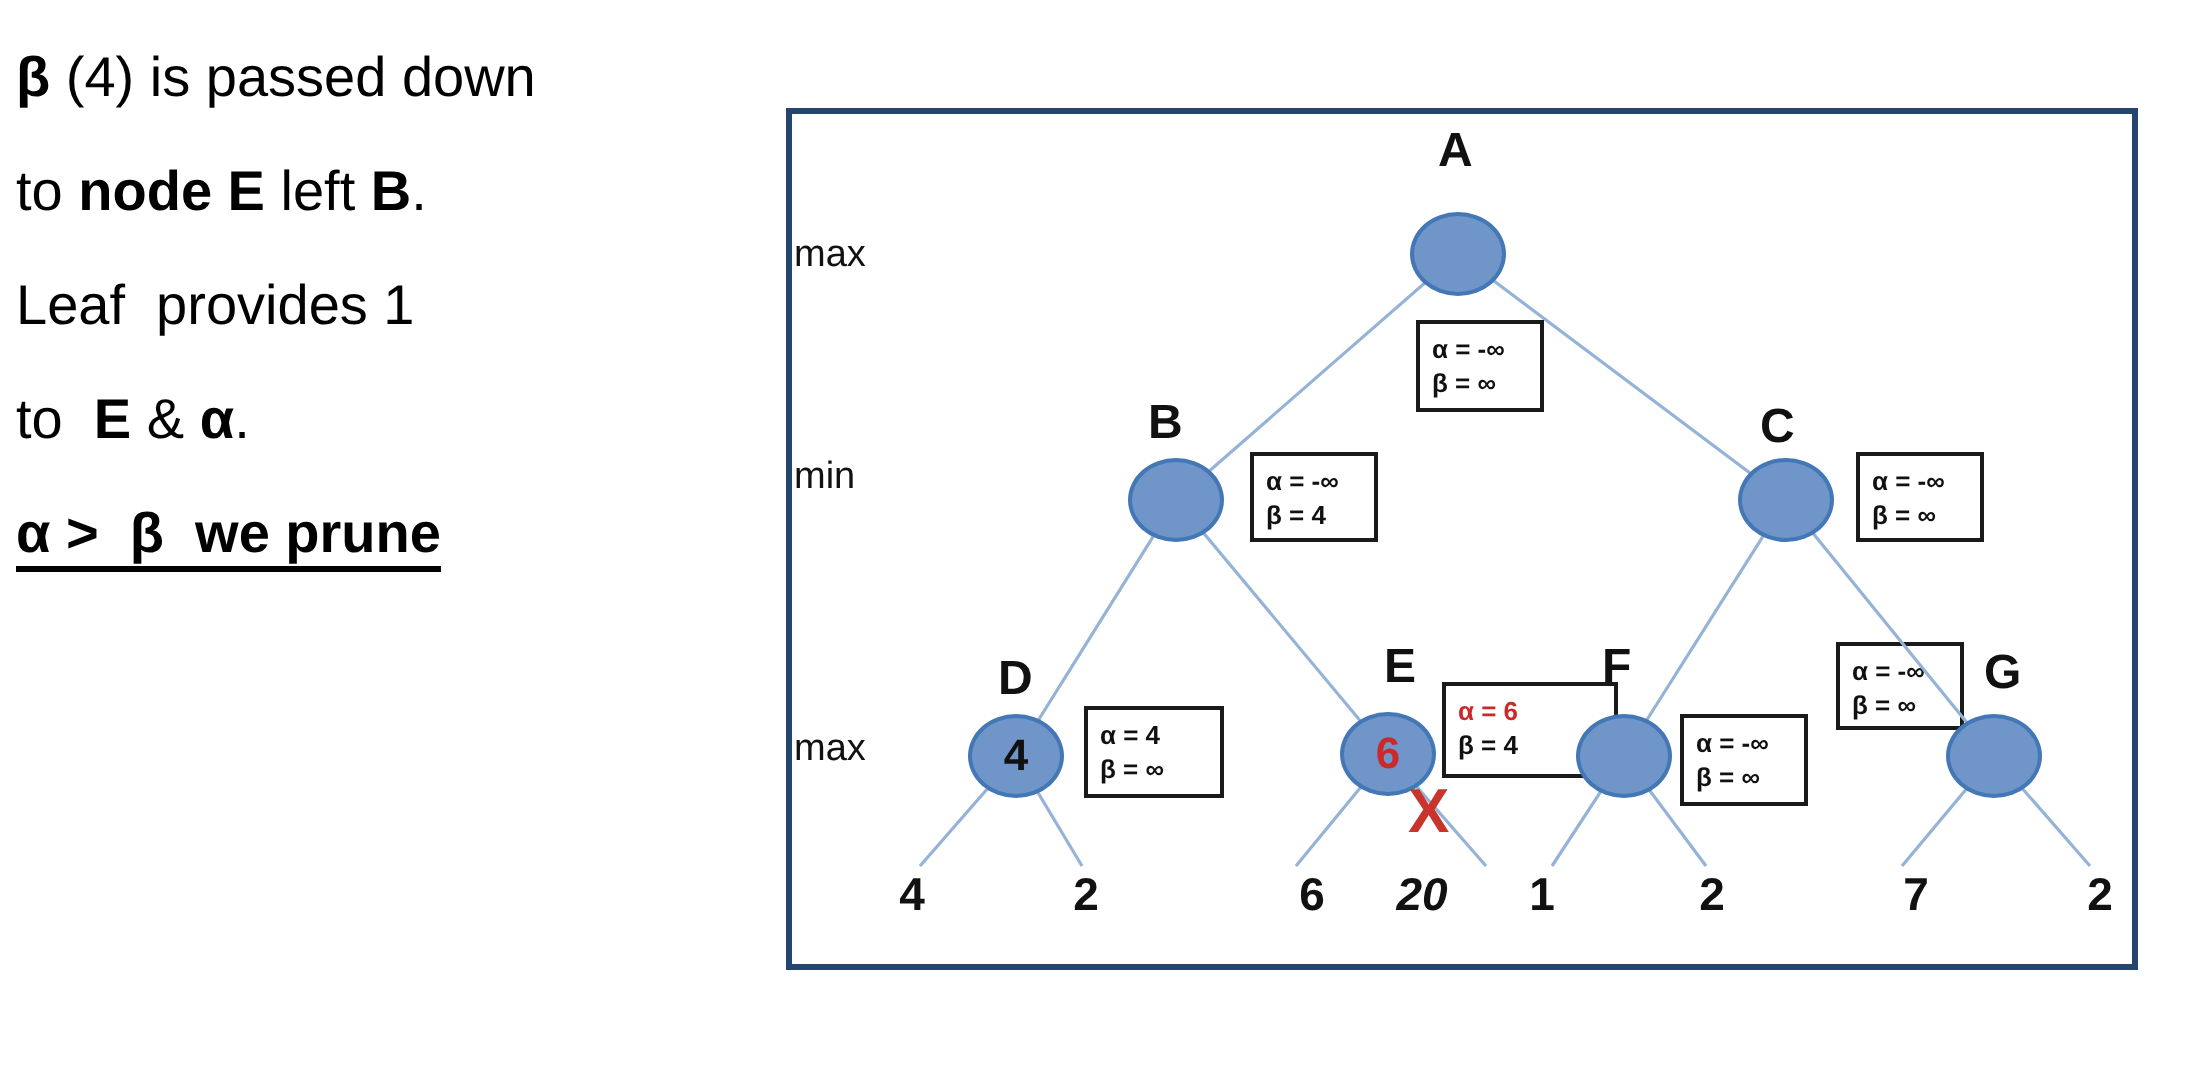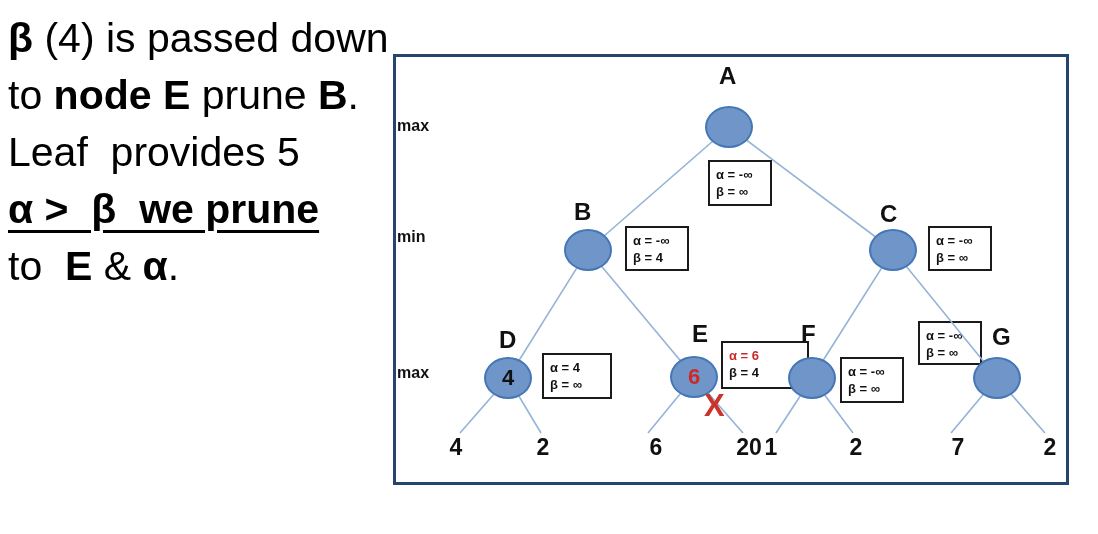--- a/index.html
+++ b/index.html
@@ -1,56 +1,56 @@
 <!DOCTYPE html>
 <html><head>
 <meta charset="utf-8">
 <style>
   html,body{margin:0;padding:0;background:#ffffff;}
   .slide{position:relative;width:1098px;height:534px;background:#ffffff;
          font-family:"Liberation Sans",sans-serif;color:#000;overflow:hidden;}
 
   
-  .notes{position:absolute;left:8px;top:10px;width:390px;font-size:41px;line-height:57px;color:#000;}
+  .notes{position:absolute;left:8px;top:10px;width:390px;font-size:28px;line-height:57px;color:#000;}
   .nline{white-space:pre;}
   .b{font-weight:bold;}
   .u{text-decoration:underline;text-underline-offset:7px;text-decoration-thickness:3px;}
   .nline-last{margin-top:57px;}
 
   
   .frame{position:absolute;left:393px;top:54px;width:676px;height:431px;
          border:3px solid #24466e;background:#ffffff;box-sizing:border-box;}
 
   .edges{position:absolute;left:0;top:0;width:1098px;height:534px;pointer-events:none;}
 
   .abbox{position:absolute;background:#ffffff;border:2px solid #1a1a1a;color:#111;
          font-size:13px;font-weight:bold;line-height:17px;padding:4px 6px;box-sizing:border-box;}
 
   .node{position:absolute;width:48px;height:42px;border-radius:50%;
         background:#7095c8;border:2px solid #4377b5;box-sizing:border-box;
         display:flex;align-items:center;justify-content:center;
         font-size:22px;font-weight:bold;color:#111;}
 
   .nletter{position:absolute;font-size:24px;font-weight:bold;color:#111;}
-  .lvl{position:absolute;left:397px;font-size:16px;font-weight:bold;color:#111;}
+  .lvl{position:absolute;left:397px;font-size:19px;font-weight:normal;color:#111;}
   .leaf{position:absolute;top:434px;font-size:23px;font-weight:bold;color:#111;transform:translateX(-50%);}
   .red{color:#cc2a2a;}
   .prune-x{position:absolute;left:704px;top:388px;font-size:31px;font-weight:bold;color:#c9342c;}
 </style>
 </head>
 <body>
 
 <div class="slide">
 
   <div class="notes">
     <div class="nline"><span class="b">β</span><span> (4) is passed down</span></div>
-    <div class="nline"><span>to </span><span class="b">node E</span><span> prune </span><span class="b">B</span><span>.</span></div>
-    <div class="nline">Leaf  provides 5</div>
+    <div class="nline"><span>to </span><span class="b">node E</span><span> left </span><span class="b">B</span><span>.</span></div>
+    <div class="nline">Leaf  provides 1</div>
+    <div class="nline"><span>to  </span><span class="b">E</span><span> &amp; </span><span class="b">α</span><span>.</span></div>
     <div class="nline"><span class="b u">α &gt;  β  we prune</span></div>
-    <div class="nline"><span>to  </span><span class="b">E</span><span> &amp; </span><span class="b">α</span><span>.</span></div>
   </div>
 
   <div class="frame"></div>
 
   <svg class="edges" viewBox="0 0 1098 534">
     <g stroke="#94b3d7" stroke-width="1.6">
       <line x1="729" y1="127" x2="588" y2="250"></line>
       <line x1="729" y1="127" x2="893" y2="250"></line>
       <line x1="588" y1="250" x2="508" y2="378"></line>
       <line x1="588" y1="250" x2="694" y2="377"></line>
@@ -119,21 +119,21 @@
   <div class="nletter" style="left:801px;top:320px;">F</div>
   <div class="nletter" style="left:992px;top:323px;">G</div>
 
   <div class="lvl" style="top:117px;">max</div>
   <div class="lvl" style="top:228px;">min</div>
   <div class="lvl" style="top:364px;">max</div>
 
   <div class="leaf" style="left:456px;">4</div>
   <div class="leaf" style="left:543px;">2</div>
   <div class="leaf" style="left:656px;">6</div>
-  <div class="leaf" style="left:749px;">20</div>
+  <div class="leaf" style="left:711px;font-style:italic;">20</div>
   <div class="leaf" style="left:771px;">1</div>
   <div class="leaf" style="left:856px;">2</div>
   <div class="leaf" style="left:958px;">7</div>
   <div class="leaf" style="left:1050px;">2</div>
 
   <div class="prune-x">X</div>
 
 </div>
 
 </body></html>

